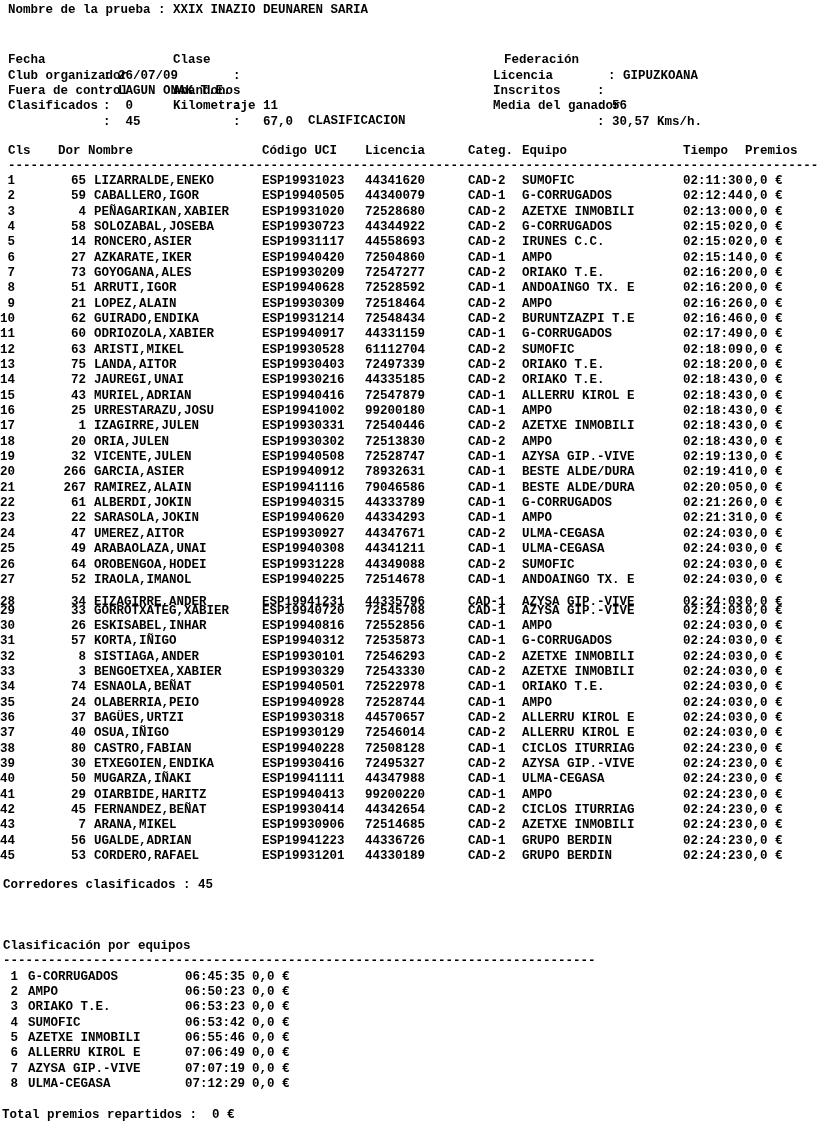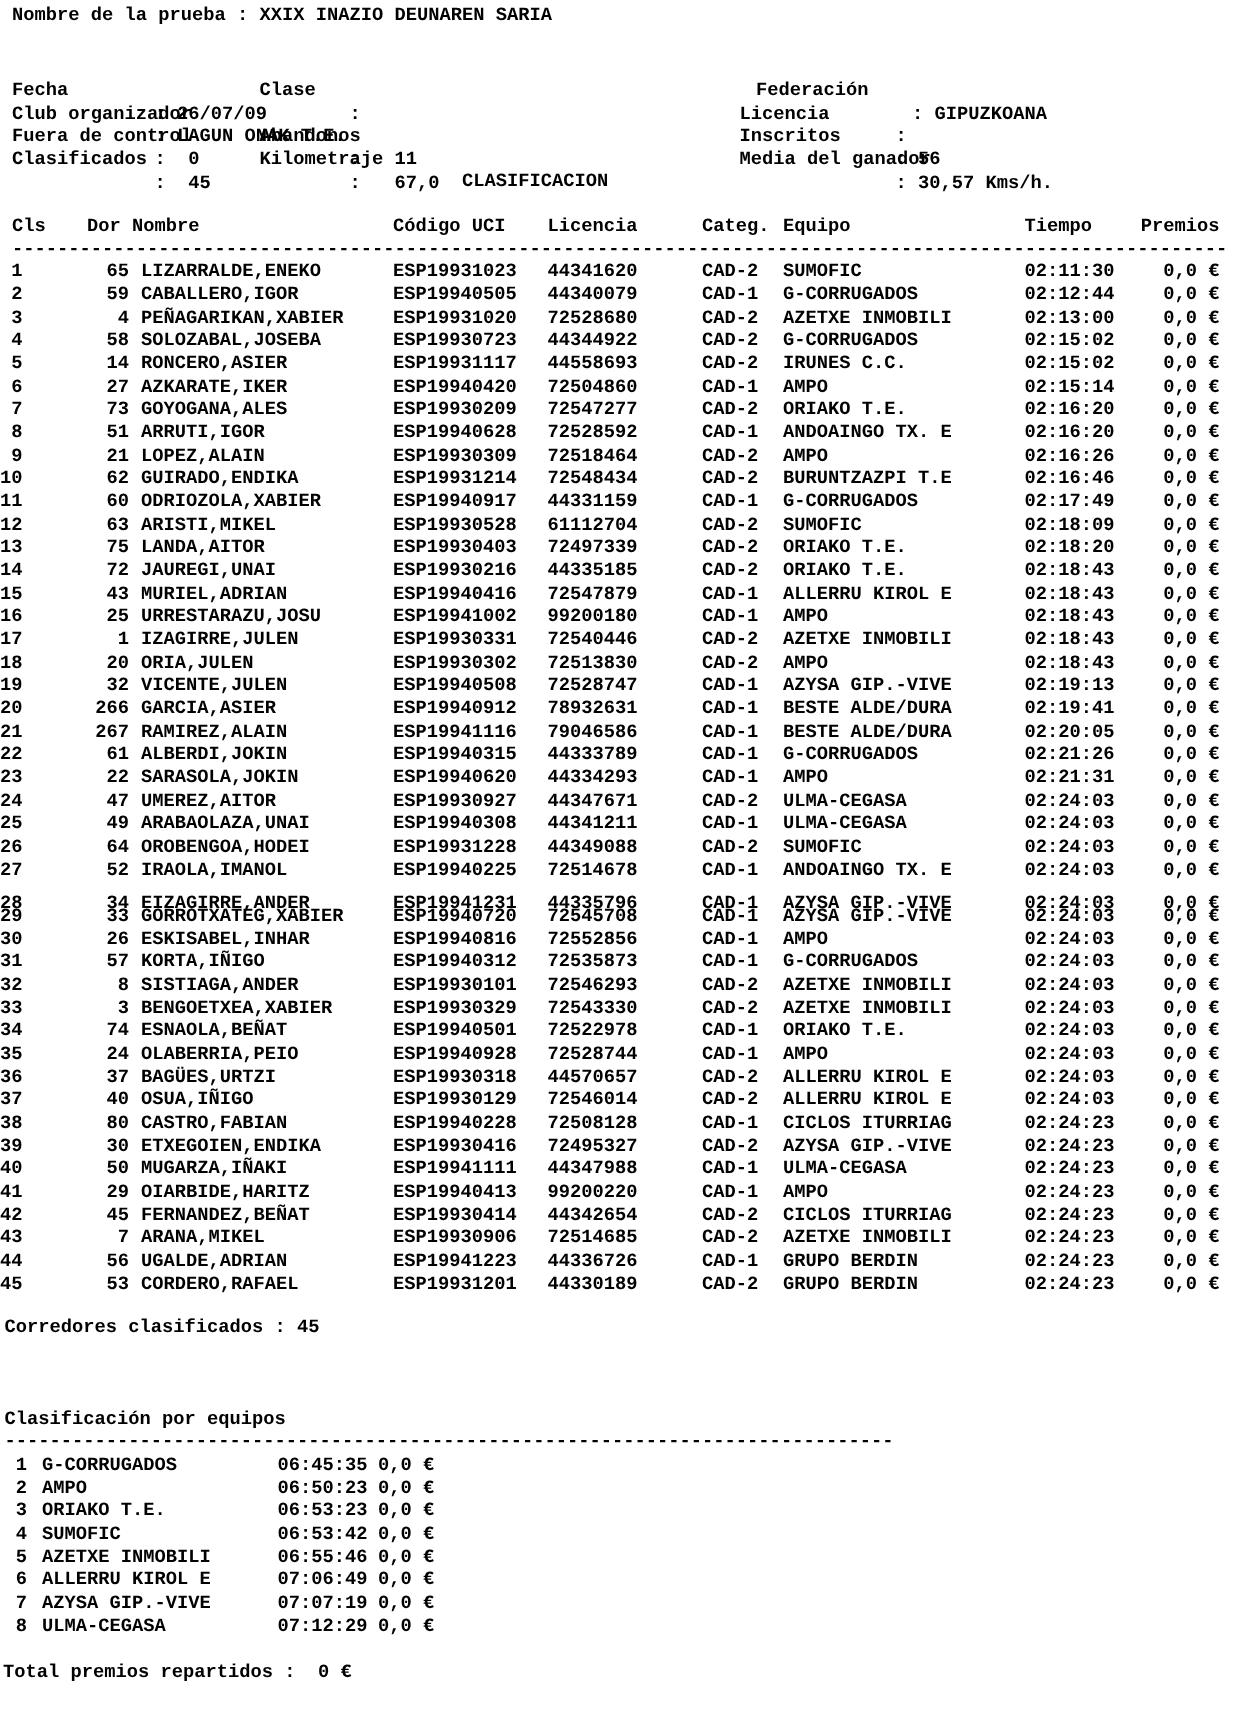--- a/index.html
+++ b/index.html
@@ -18,21 +18,21 @@
   .row{position:absolute;left:0;width:827px;height:15.34px;line-height:15.34px;}
   .row span{position:absolute;white-space:pre;}
   .c0{left:0;width:15px;text-align:right;}
   .c1{left:20px;width:66px;text-align:right;}
   .c2{left:94px;}
   .c3{left:262px;}
   .c4{left:365px;}
   .c5{left:468px;}
   .c6{left:522px;}
   .c7{left:683px;}
-  .c8{left:745px;width:68px;text-align:right;}
+  .c8{left:745px;width:68px;}
   
   .h0{left:8px;width:auto;text-align:left;}
   .h1{left:58px;width:auto;text-align:left;}
   .h2{left:88px;}
   
   .trow{position:absolute;left:0;width:827px;height:15.34px;line-height:15.34px;}
   .trow span{position:absolute;white-space:pre;}
   .t0{left:0;width:18px;text-align:right;}
   .t1{left:28px;}
   .t2{left:185px;}

